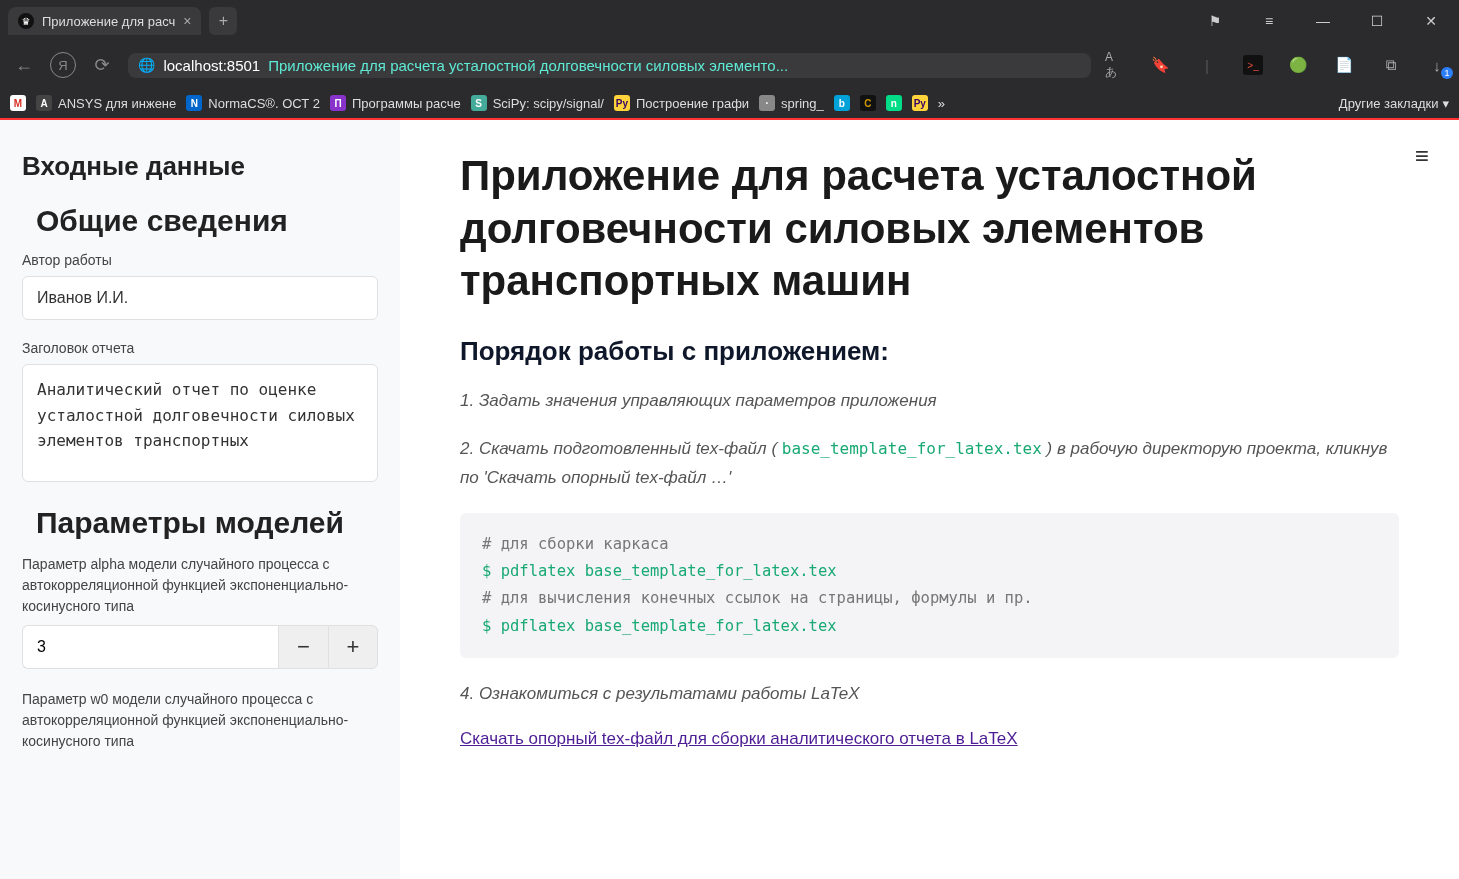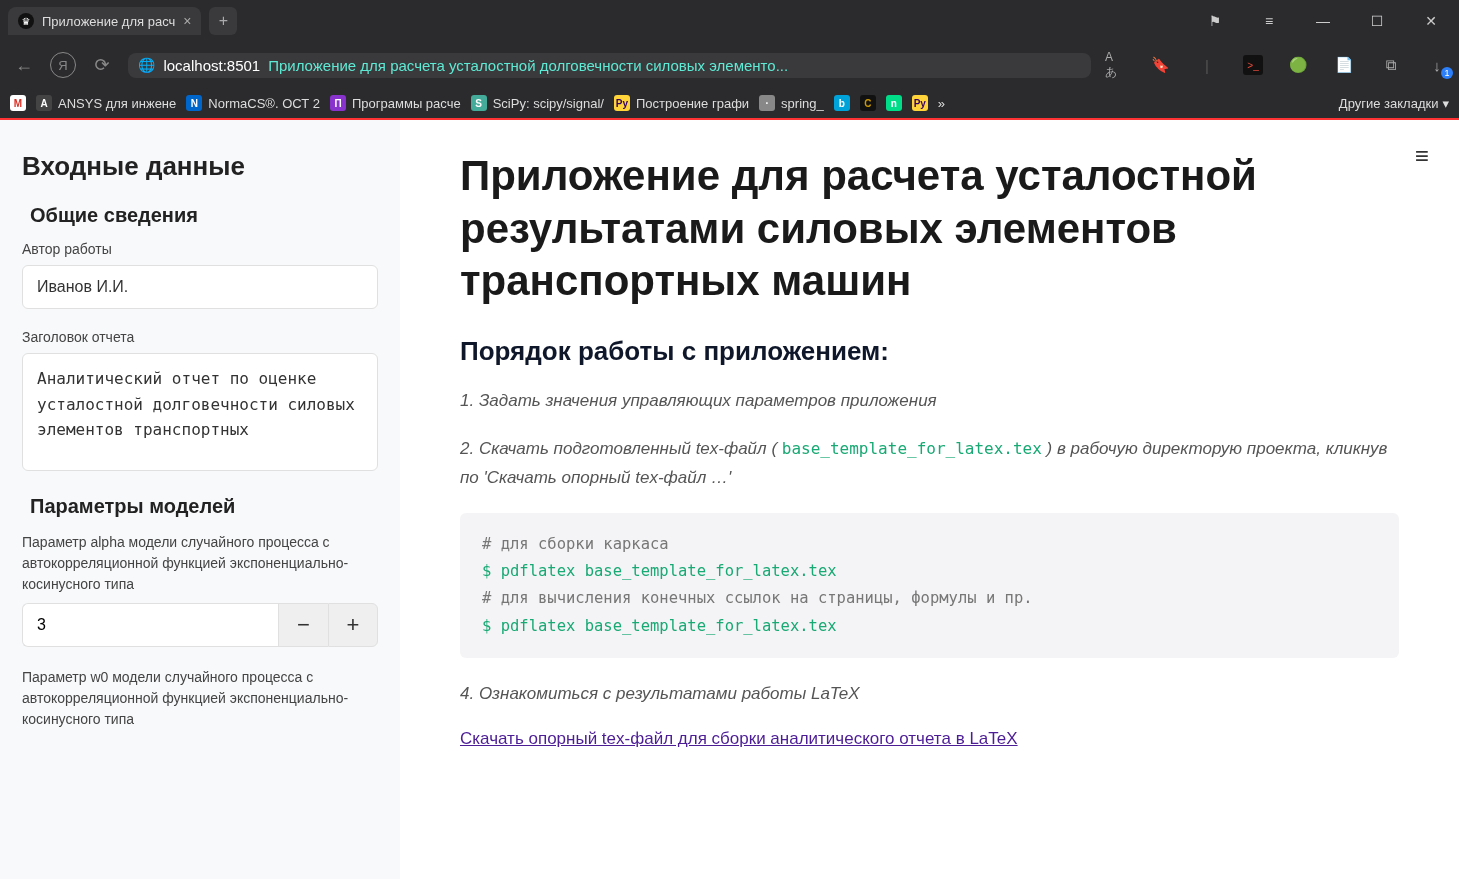--- a/index.html
+++ b/index.html
@@ -31,21 +31,21 @@
 .bm { display:flex; align-items:center; gap:6px; color:#ddd; cursor:pointer; white-space:nowrap; }
 .bm .fav { width:16px; height:16px; border-radius:3px; display:flex; align-items:center; justify-content:center; font-size:10px; font-weight:bold; }
 .bm-more { margin-left:auto; color:#ddd; display:flex; align-items:flex-end; gap:4px; cursor:pointer; }
 
 
 .app { display:flex; height:calc(879px - 42px - 46px - 32px); background:#fff; }
 .sidebar { width:400px; background:#f8f9fb; padding:31px 22px; overflow-y:auto; position:relative; }
 .sidebar::-webkit-scrollbar { width:8px; }
 .sidebar::-webkit-scrollbar-thumb { background:#bbb; border-radius:4px; }
 .sidebar h2 { font-size:26px; font-weight:700; margin-bottom:22px; color:#222; }
-.sidebar h3 { font-size:20px; font-weight:700; margin:18px 8px 14px; color:#222; }
+.sidebar h3 { font-size:30px; font-weight:700; margin:18px 14px 14px; color:#222; }
 .field-label { font-size:14px; color:#444; margin-bottom:8px; display:block; }
 .text-input { width:100%; background:#fff; border:1px solid #e0e0e0; border-radius:6px; padding:12px 14px; font-size:16px; color:#333; }
 .textarea { width:100%; background:#fff; border:1px solid #e0e0e0; border-radius:6px; padding:12px 14px; font-size:16px; color:#333; height:118px; resize:none; line-height:1.6; overflow:hidden; }
 .field-block { margin-bottom:20px; }
 .num-input-row { display:flex; gap:0; }
 .num-input { flex:1; background:#fff; border:1px solid #e0e0e0; border-right:none; border-radius:6px 0 0 6px; padding:12px 14px; font-size:16px; }
 .step-btn { width:50px; background:#efefef; border:1px solid #e0e0e0; display:flex; align-items:center; justify-content:center; font-size:22px; color:#333; cursor:pointer; }
 .step-btn.minus { border-right:none; }
 .step-btn.plus { border-radius:0 6px 6px 0; }
 
@@ -171,21 +171,21 @@
       </div>
     </div>
 
     <div class="field-block">
       <label class="field-label" style="line-height:1.5;">Параметр w0 модели случайного процесса с автокорреляционной функцией экспоненциально-косинусного типа</label>
     </div>
   </aside>
 
   <main class="main">
     <div class="hamburger">≡</div>
-    <h1>Приложение для расчета усталостной результатами силовых элементов транспортных машин</h1>
+    <h1>Приложение для расчета усталостной долговечности силовых элементов транспортных машин</h1>
     <h2 class="sub">Порядок работы с приложением:</h2>
 
     <p class="step">1. Задать значения управляющих параметров приложения</p>
 
     <p class="step">
       <span>2. Скачать подготовленный tex-файл ( </span>
       <span class="code-inline">base_template_for_latex.tex</span>
       <span> ) в рабочую директорую проекта, кликнув по 'Скачать опорный tex-файл …'</span>
     </p>
 

